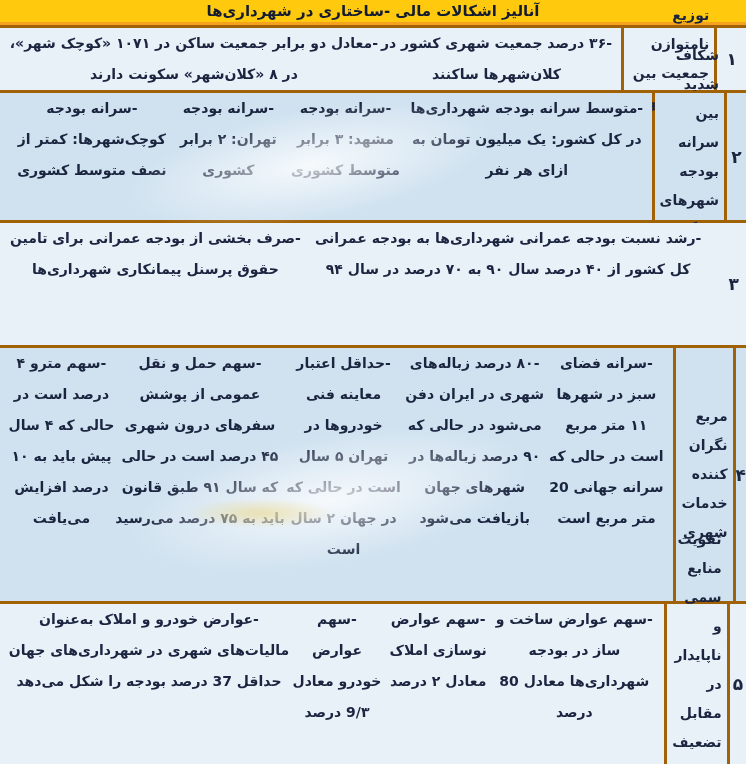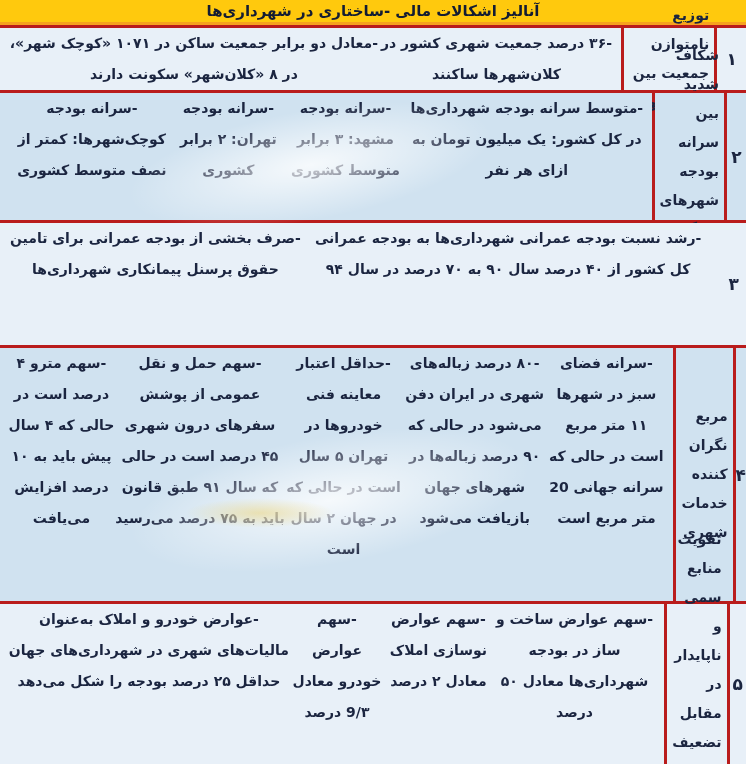--- a/index.html
+++ b/index.html
@@ -1,19 +1,19 @@
 <!DOCTYPE html>
 <html lang="fa" dir="rtl"><head>
 <meta charset="utf-8">
 <style>
   html,body{margin:0;padding:0;background:#ffffff;}
   .page{
     position:relative;
     width:746px;height:764px;
-    background:#b91c1c;
+    background:#a16207;
     font-family:"DejaVu Sans", sans-serif;
     color:#1b2540;
     overflow:hidden;
     direction:rtl;
   }
   .title-bar{
     height:22px;
     background:#ffc90d;
     display:flex;align-items:center;justify-content:center;
     font-size:15px;font-weight:bold;color:#131c33;
@@ -120,24 +120,24 @@
         <div class="item">-حداقل اعتبار معاینه فنی خودروها در تهران ۵ سال است در حالی که در جهان ۲ سال است</div>
         <div class="item">-سهم حمل و نقل عمومی از پوشش سفرهای درون شهری ۴۵ درصد است در حالی که سال ۹۱ طبق قانون باید به ۷۵ درصد می‌رسید</div>
         <div class="item">-سهم مترو ۴ درصد است در حالی که ۴ سال پیش باید به ۱۰ درصد افزایش می‌یافت</div>
       </div>
     </div>
 
     <div class="row r5 light">
       <div class="cell numcell">۵</div>
       <div class="cell catcell">تقویت منابع سمی و ناپایدار در مقابل تضعیف منابع سالم و پایدار</div>
       <div class="cell contentcell">
-        <div class="item">-سهم عوارض ساخت و ساز در بودجه شهرداری‌ها معادل ۵۰ درصد</div>
+        <div class="item">-سهم عوارض ساخت و ساز در بودجه شهرداری‌ها معادل 80 درصد</div>
         <div class="item">-سهم عوارض نوسازی املاک معادل ۲ درصد</div>
         <div class="item">-سهم عوارض خودرو معادل 9/۳ درصد</div>
-        <div class="item">-عوارض خودرو و املاک به‌عنوان مالیات‌های شهری در شهرداری‌های جهان حداقل ۲۵ درصد بودجه را شکل می‌دهد</div>
+        <div class="item">-عوارض خودرو و املاک به‌عنوان مالیات‌های شهری در شهرداری‌های جهان حداقل 37 درصد بودجه را شکل می‌دهد</div>
       </div>
     </div>
 
   </div>
 
   <div class="wm wm1"></div>
   <div class="wm wm2"></div>
   <div class="wm wm3"></div>
 
 </div>

